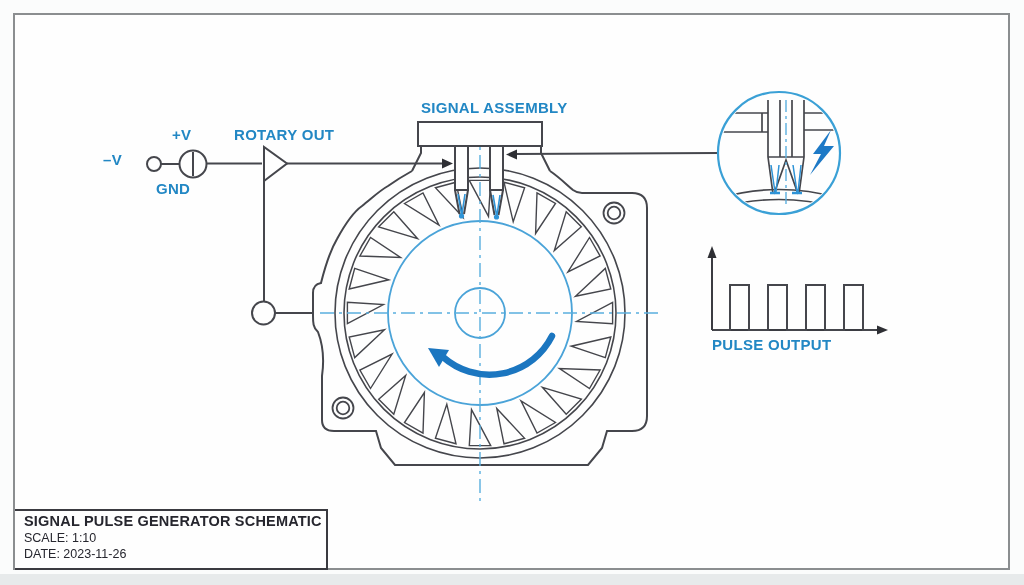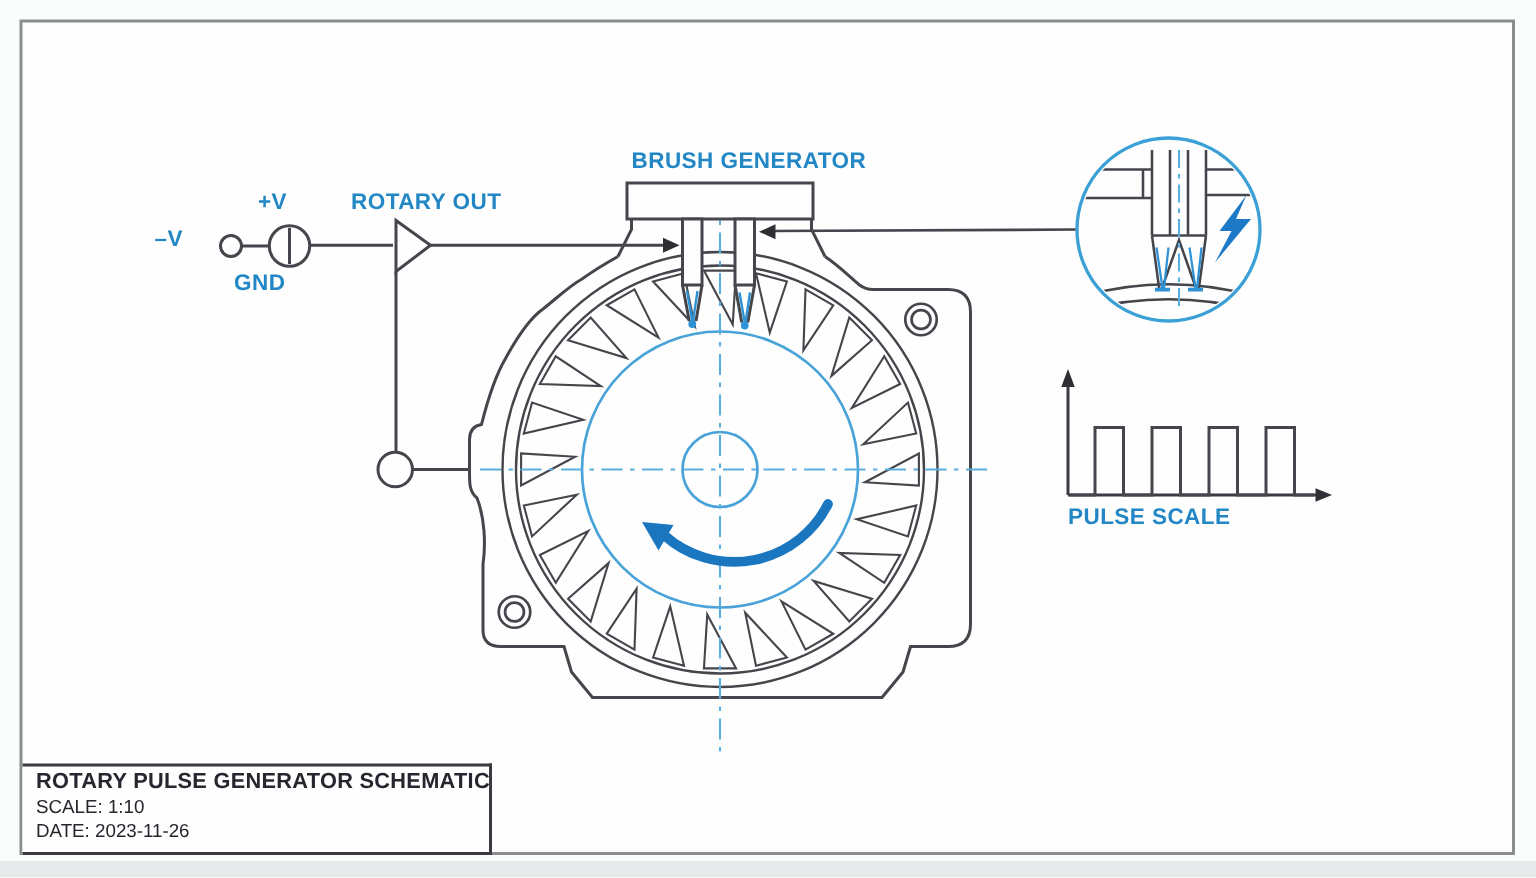--- a/index.html
+++ b/index.html
@@ -189,19 +189,19 @@
     <polygon points="712,246 707.5,258 716.5,258" fill="#2e2f34"></polygon>
     <polygon points="888,330 877,325.5 877,334.5" fill="#2e2f34"></polygon>
     <path id="pulse-train" stroke="#45464c" stroke-width="2" fill="none" d="M 713,330 L 730,330 L 730,285 L 749,285 L 749,330 L 768,330 L 768,285 L 787,285 L 787,330 L 806,330 L 806,285 L 825,285 L 825,330 L 844,330 L 844,285 L 863,285 L 863,330 L 876,330"></path>
   </g>
 </svg>
 
 <div class="lbl" style="left:103px;top:151px;">–V</div>
 <div class="lbl" style="left:172px;top:126px;">+V</div>
 <div class="lbl" style="left:156px;top:180px;">GND</div>
 <div class="lbl" style="left:234px;top:126px;">ROTARY OUT</div>
-<div class="lbl" style="left:421px;top:99px;">BRUSH GENERATOR</div>
-<div class="lbl" style="left:712px;top:336px;">PULSE SCALE</div>
+<div class="lbl" style="left:421px;top:99px;">SIGNAL ASSEMBLY</div>
+<div class="lbl" style="left:712px;top:336px;">PULSE OUTPUT</div>
 
 <div class="title-box"></div>
-<div class="tb-title">ROTARY PULSE GENERATOR SCHEMATIC</div>
+<div class="tb-title">SIGNAL PULSE GENERATOR SCHEMATIC</div>
 <div class="tb-line tb-scale">SCALE: 1:10</div>
 <div class="tb-line tb-date">DATE: 2023-11-26</div>
 
 </body></html>

